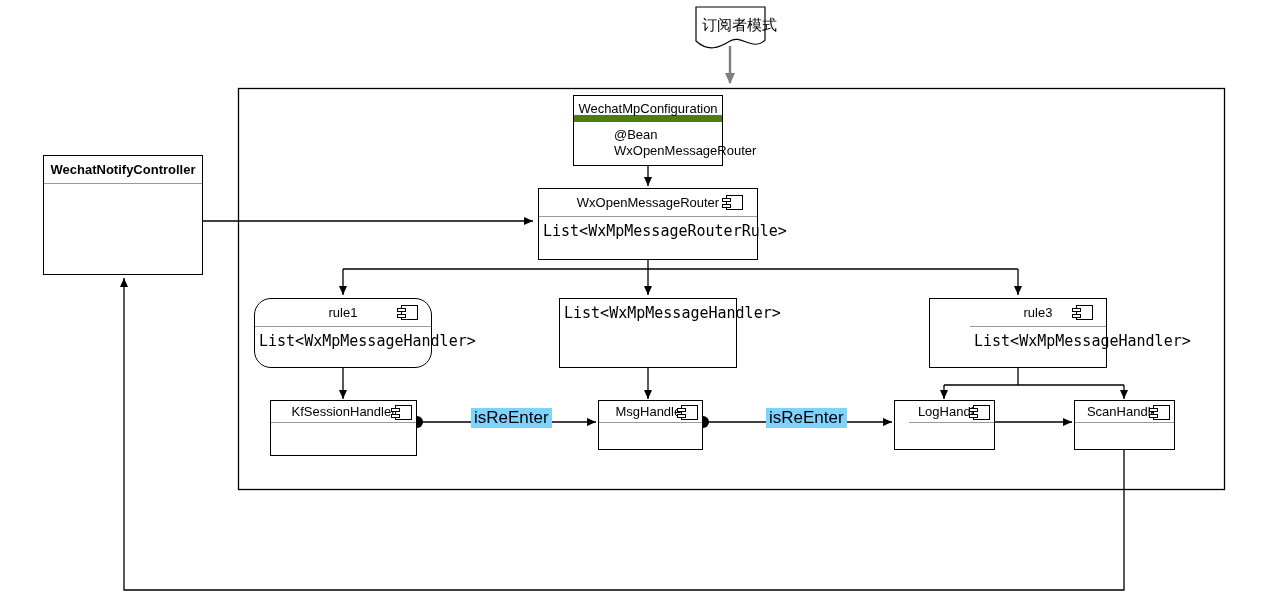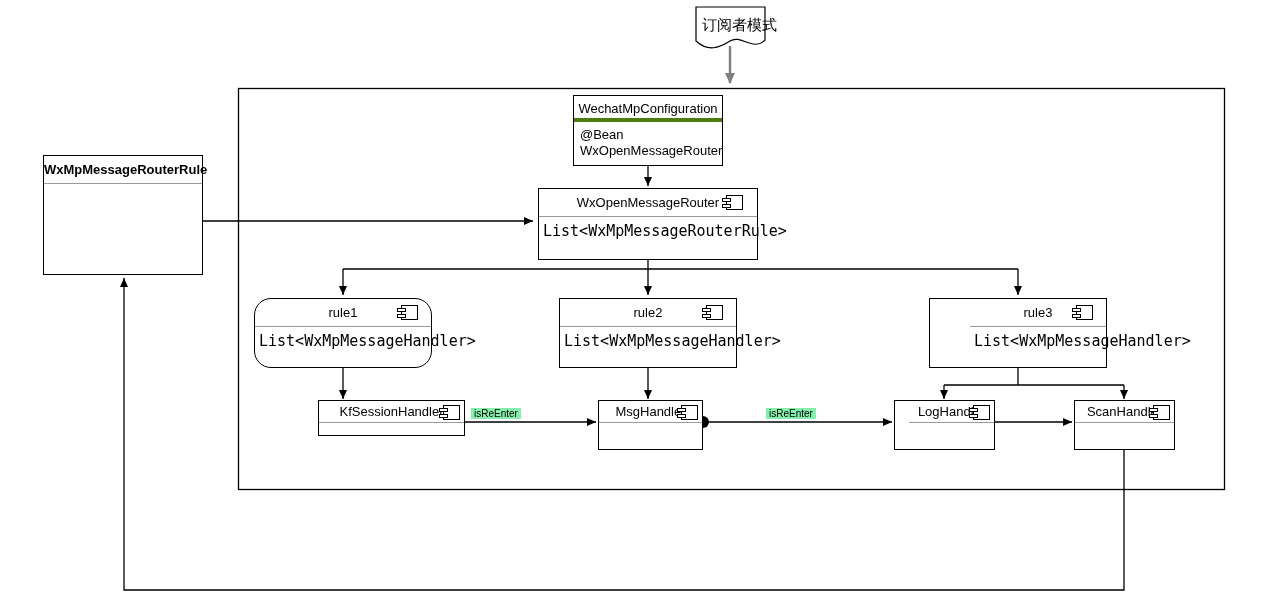--- a/index.html
+++ b/index.html
@@ -39,36 +39,37 @@
     font-size: 13px;
     color: #000000;
     border-bottom: 1px solid #9a9a9a;
     white-space: nowrap;
     overflow: visible;
   }
   .box .hdr.bold {
     font-weight: bold;
   }
   .box .hdr.plainborder {
-    border-bottom: 4px solid #4d7c0f;
+    border-bottom: 7px solid #4d7c0f;
   }
   .box .body {
     box-sizing: border-box;
     font-family: "DejaVu Sans Mono", monospace;
     font-size: 15px;
     color: #000000;
     padding: 6px 4px 0 4px;
     line-height: 16px;
     white-space: pre;
   }
   .box .body.sans {
     font-family: "Liberation Sans", sans-serif;
     font-size: 13px;
     line-height: 16px;
     padding: 5px 6px 0 6px;
+    margin-left: 34px;
   }
   .comp-icon {
     position: absolute;
     top: 6px;
     width: 17px;
     height: 15px;
     box-sizing: border-box;
     border: 1.4px solid #000000;
     background: #ffffff;
   }
@@ -78,23 +79,23 @@
     width: 9px;
     height: 4px;
     box-sizing: border-box;
     border: 1.4px solid #000000;
     background: #ffffff;
   }
   .comp-icon i.t1 { top: 2px; }
   .comp-icon i.t2 { top: 8px; }
   .edge-label {
     position: absolute;
-    font-size: 10px;
-    color: #000000;
-    background: #86efac;
+    font-size: 17px;
+    color: #000000;
+    background: #7dd3fc;
     padding: 0 3px;
     white-space: nowrap;
   }
   .note-text {
     position: absolute;
     font-size: 15px;
     color: #000000;
     white-space: nowrap;
   }
 </style>
@@ -145,21 +146,21 @@
     <line x1="703" y1="422" x2="892" y2="422" stroke="#000000" stroke-width="1.3" marker-end="url(#arrowBlack)"></line>
 
     <line x1="995" y1="422" x2="1072" y2="422" stroke="#000000" stroke-width="1.3" marker-end="url(#arrowBlack)"></line>
 
     <path d="M1124,450 L1124,590 L124,590 L124,278" fill="none" stroke="#000000" stroke-width="1.3" marker-end="url(#arrowBlack)"></path>
   </svg>
 
   <div class="note-text" style="left:702px; top:16px; width:56px; text-align:center;">订阅者模式</div>
 
   <div class="box" style="left:43px; top:155px; width:160px; height:120px;">
-    <div class="hdr bold">WxMpMessageRouterRule</div>
+    <div class="hdr bold">WechatNotifyController</div>
     <div class="body"></div>
   </div>
 
   <div class="box" style="left:573px; top:95px; width:150px; height:71px;">
     <div class="hdr plainborder" style="height:26px; line-height:26px;">WechatMpConfiguration</div>
     <div class="body sans">@Bean
 WxOpenMessageRouter</div>
   </div>
 
   <div class="box" style="left:538px; top:188px; width:220px; height:72px;">
@@ -172,36 +173,32 @@
 
   <div class="box" style="left:254px; top:298px; width:178px; height:70px;border-radius:17px;">
     <div class="hdr">rule1<span class="comp-icon" style="right:13px;">
           <i class="t1"></i>
           <i class="t2"></i>
         </span></div>
     <div class="body">List&lt;WxMpMessageHandler&gt;</div>
   </div>
 
   <div class="box" style="left:559px; top:298px; width:178px; height:70px;">
-    <div class="hdr">rule2<span class="comp-icon" style="right:13px;">
-          <i class="t1"></i>
-          <i class="t2"></i>
-        </span></div>
     <div class="body">List&lt;WxMpMessageHandler&gt;</div>
   </div>
 
   <div class="box" style="left:929px; top:298px; width:178px; height:70px;padding-left:40px;">
     <div class="hdr">rule3<span class="comp-icon" style="right:13px;">
           <i class="t1"></i>
           <i class="t2"></i>
         </span></div>
     <div class="body">List&lt;WxMpMessageHandler&gt;</div>
   </div>
 
-  <div class="box" style="left:270px; top:400px; width:147px; height:36px;margin-left:48px;">
+  <div class="box" style="left:270px; top:400px; width:147px; height:56px;">
     <div class="hdr" style="height:22px; line-height:22px;">KfSessionHandler<span class="comp-icon" style="right:4px; top:4px;">
           <i class="t1"></i>
           <i class="t2"></i>
         </span></div>
     <div class="body"></div>
   </div>
 
   <div class="box" style="left:598px; top:400px; width:105px; height:50px;">
     <div class="hdr" style="height:22px; line-height:22px;">MsgHandler<span class="comp-icon" style="right:4px; top:4px;">
           <i class="t1"></i>

